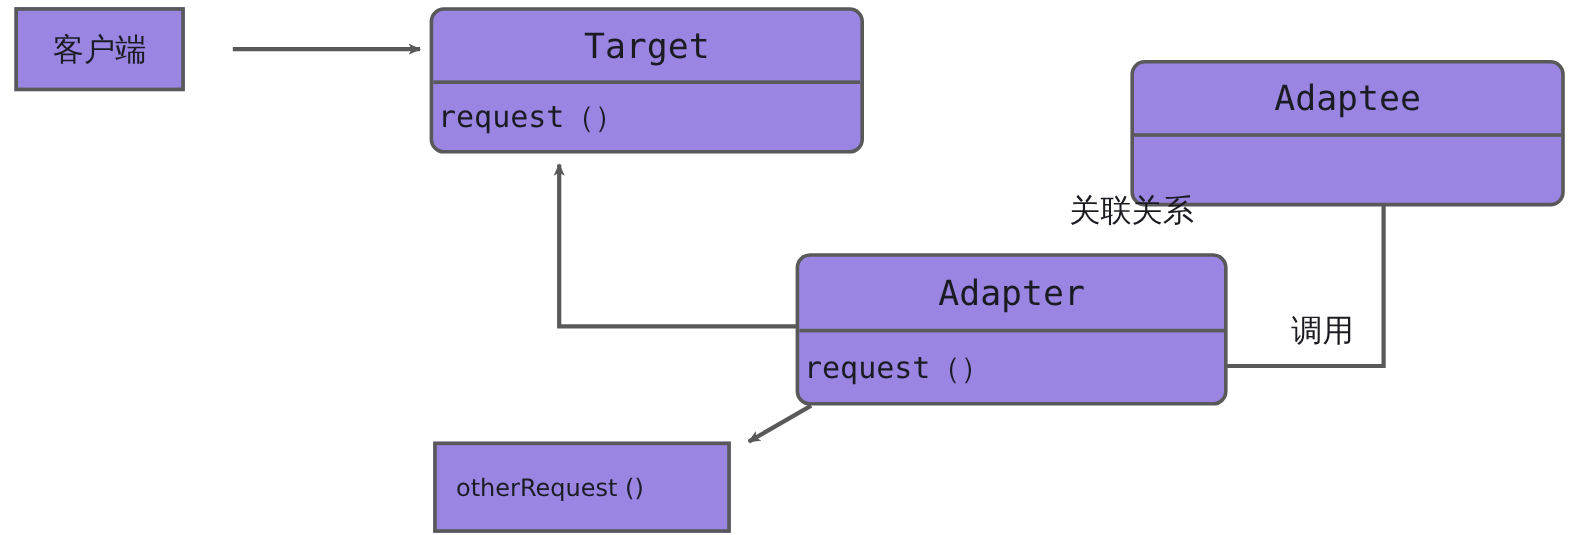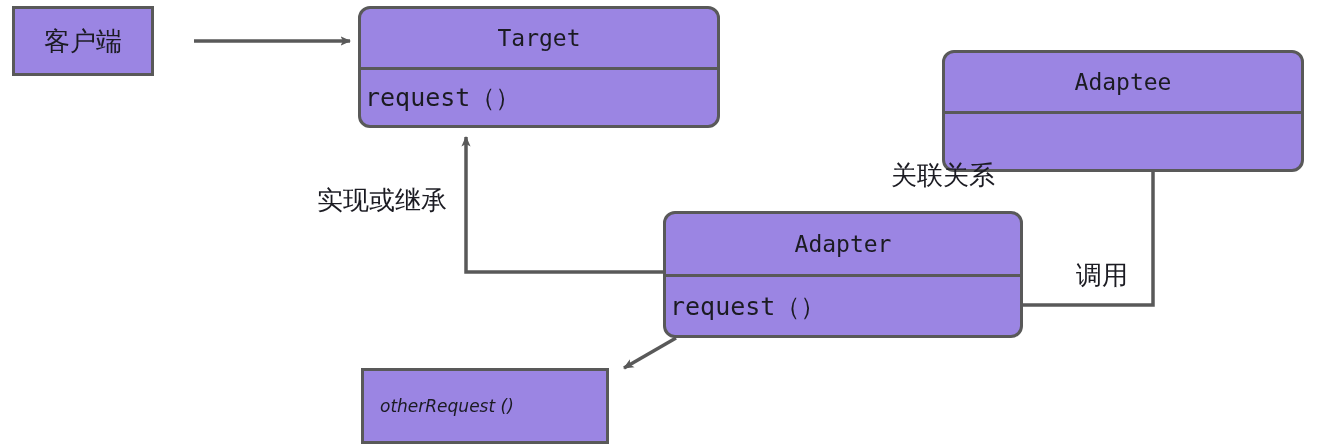--- a/index.html
+++ b/index.html
@@ -34,21 +34,21 @@
     overflow: hidden;
   }
   .uml-box.square {
     border-radius: 0;
   }
   .uml-title {
     box-sizing: border-box;
     width: 100%;
     text-align: center;
     font-family: "DejaVu Sans Mono", monospace;
-    font-size: 23px;
+    font-size: 29px;
     color: #1b1b22;
     line-height: 1;
     display: flex;
     align-items: center;
     justify-content: center;
   }
   .uml-divider {
     width: 100%;
     height: 3px;
     background: #595959;
@@ -63,27 +63,26 @@
     display: flex;
     align-items: center;
     justify-content: flex-start;
     padding-left: 4px;
   }
   .plain-box-text {
     box-sizing: border-box;
     width: 100%;
     height: 100%;
     font-family: "DejaVu Sans", sans-serif;
-    font-size: 17px;
+    font-size: 20px;
     color: #1b1b22;
     display: flex;
     align-items: center;
     justify-content: flex-start;
     padding-left: 16px;
-    font-style: italic;
   }
   .cn-box-text {
     box-sizing: border-box;
     width: 100%;
     height: 100%;
     font-family: "DejaVu Sans", sans-serif;
     font-size: 26px;
     color: #1b1b22;
     display: flex;
     align-items: center;
@@ -145,19 +144,18 @@
   <div class="uml-box" style="left:663px; top:211px; width:360px; height:127px;">
     <div class="uml-title" style="height:60px;border-radius:18px;">Adapter</div>
     <div class="uml-divider"></div>
     <div class="uml-body" style="height:58px;">request（）</div>
   </div>
 
   <div class="uml-box square" style="left:361px; top:368px; width:248px; height:76px;">
     <div class="plain-box-text">otherRequest ()</div>
   </div>
 
-  <div class="edge-label" style="left:317px; top:183px;">实现或继承</div>
 
   <div class="edge-label" style="left:891px; top:158px;">关联关系</div>
 
   <div class="edge-label" style="left:1076px; top:258px;">调用</div>
 
 </div>
 
 </body></html>

